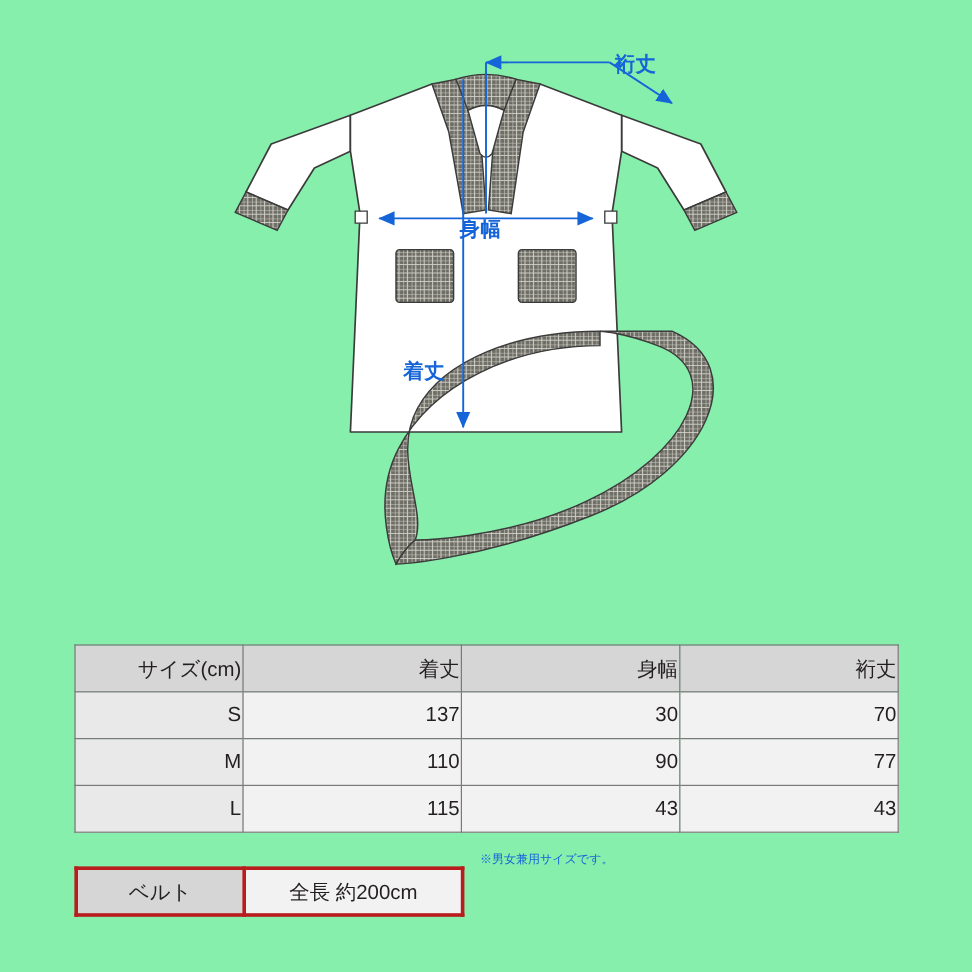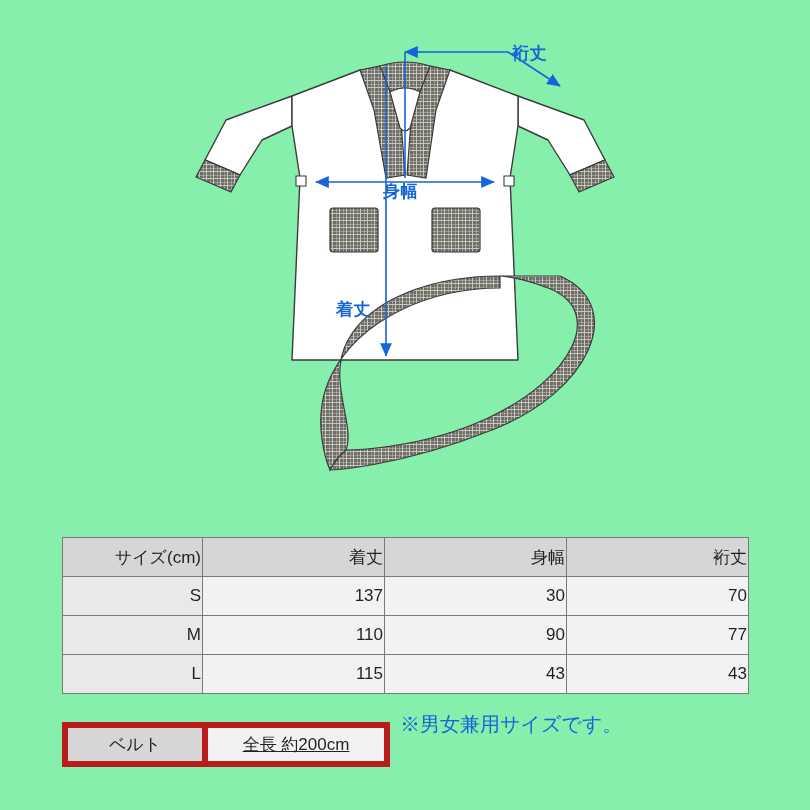--- a/index.html
+++ b/index.html
@@ -71,37 +71,37 @@
   #size-table col.c4 { width: 182px; }
 
   
   #belt-table {
     position: absolute;
     left: 62px; top: 722px;
     border-collapse: collapse;
     table-layout: fixed;
   }
   #belt-table th, #belt-table td {
-    border: 6px solid #b91c1c;
+    border: 3px solid #b91c1c;
     height: 39px;
     text-align: center;
     vertical-align: middle;
     font-size: 17px;
     color: #231f20;
     font-weight: normal;
   }
   #belt-table th { background: #d6d6d6; width: 140px; }
-  #belt-table td { background: #f2f2f2; width: 182px; text-decoration: underline; }
+  #belt-table td { background: #f2f2f2; width: 182px; }
 
   
   #notes {
     position: absolute;
     left: 400px; top: 709px;
     color: #1565d8;
-    font-size: 20px;
+    font-size: 10px;
     line-height: 1.55;
     white-space: nowrap;
   }
   #notes div { margin: 0; }
 </style>
 </head>
 <body>
 
 <div id="page">
 

